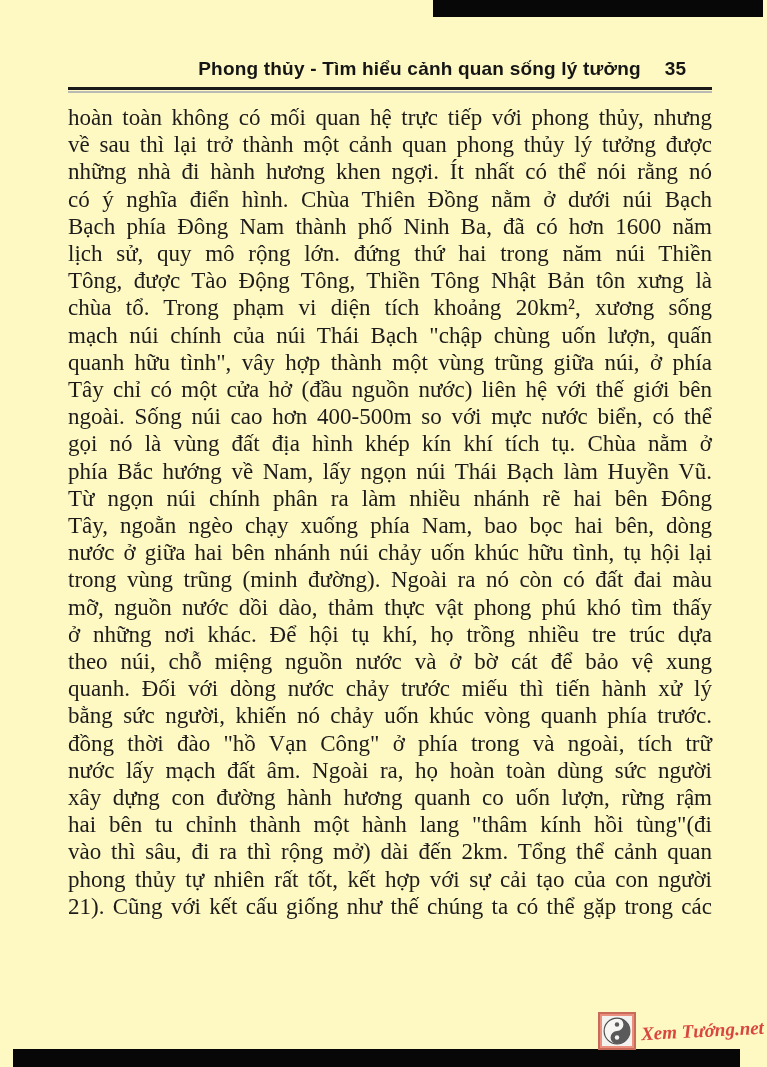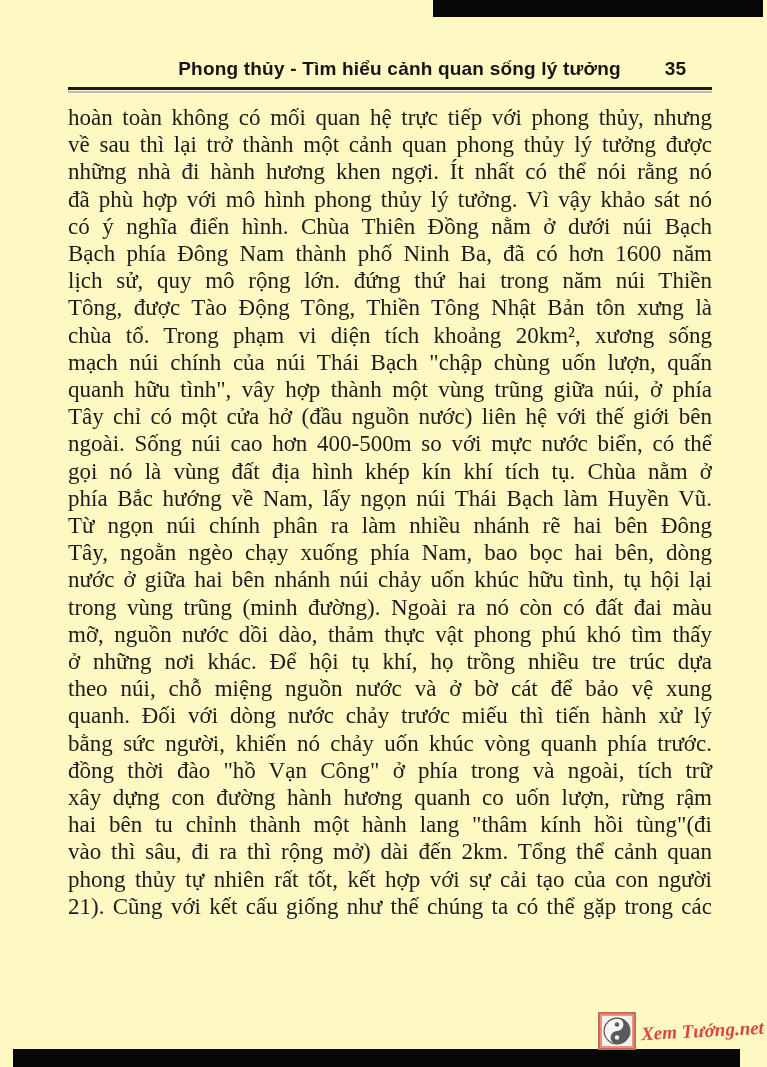--- a/index.html
+++ b/index.html
@@ -19,21 +19,21 @@
   
   .header-row {
     position: absolute;
     left: 68px; top: 58px; width: 644px;
     display: flex; justify-content: flex-end; align-items: baseline;
     font-family: "Liberation Sans", sans-serif;
     font-weight: bold; font-size: 19px; color: #151515;
     white-space: nowrap;
   }
   .header-title { letter-spacing: 0.2px; }
-  .page-number { margin-left: 44px; margin-right: 26px; }
+  .page-number { margin-left: 24px; margin-right: 26px; }
   .header-rule { position: absolute; left: 68px; top: 87px; width: 644px; }
   .header-rule .thick { height: 3px; background: #1a1a1a; }
   .header-rule .thin { height: 2px; background: #b9b9b6; margin-top: 1px; }
 
   
   .body-text {
     position: absolute;
     left: 68px; top: 104px; width: 644px;
     font-size: 23px; line-height: 27.2px;
     color: #1d1c1b;
@@ -77,21 +77,20 @@
   </div>
   <div class="header-rule">
     <div class="thick"></div>
     <div class="thin"></div>
   </div>
 
   <div class="body-text">
     <div class="line">hoàn toàn không có mối quan hệ trực tiếp với phong thủy, nhưng</div>
     <div class="line">về sau thì lại trở thành một cảnh quan phong thủy lý tưởng được</div>
     <div class="line">những nhà đi hành hương khen ngợi. Ít nhất có thể nói rằng nó</div>
-    <div class="line">đã phù hợp với mô hình phong thủy lý tưởng. Vì vậy khảo sát nó</div>
     <div class="line">có ý nghĩa điển hình. Chùa Thiên Đồng nằm ở dưới núi Bạch</div>
     <div class="line">Bạch phía Đông Nam thành phố Ninh Ba, đã có hơn 1600 năm</div>
     <div class="line">lịch sử, quy mô rộng lớn. đứng thứ hai trong năm núi Thiền</div>
     <div class="line">Tông, được Tào Động Tông, Thiền Tông Nhật Bản tôn xưng là</div>
     <div class="line">chùa tổ. Trong phạm vi diện tích khoảng 20km², xương sống</div>
     <div class="line">mạch núi chính của núi Thái Bạch "chập chùng uốn lượn, quấn</div>
     <div class="line">quanh hữu tình", vây hợp thành một vùng trũng giữa núi, ở phía</div>
     <div class="line">Tây chỉ có một cửa hở (đầu nguồn nước) liên hệ với thế giới bên</div>
     <div class="line">ngoài. Sống núi cao hơn 400-500m so với mực nước biển, có thể</div>
     <div class="line">gọi nó là vùng đất địa hình khép kín khí tích tụ. Chùa nằm ở</div>
@@ -99,20 +98,21 @@
     <div class="line">Từ ngọn núi chính phân ra làm nhiều nhánh rẽ hai bên Đông</div>
     <div class="line">Tây, ngoằn ngèo chạy xuống phía Nam, bao bọc hai bên, dòng</div>
     <div class="line">nước ở giữa hai bên nhánh núi chảy uốn khúc hữu tình, tụ hội lại</div>
     <div class="line">trong vùng trũng (minh đường). Ngoài ra nó còn có đất đai màu</div>
     <div class="line">mỡ, nguồn nước dồi dào, thảm thực vật phong phú khó tìm thấy</div>
     <div class="line">ở những nơi khác. Để hội tụ khí, họ trồng nhiều tre trúc dựa</div>
     <div class="line">theo núi, chỗ miệng nguồn nước và ở bờ cát để bảo vệ xung</div>
     <div class="line">quanh. Đối với dòng nước chảy trước miếu thì tiến hành xử lý</div>
     <div class="line">bằng sức người, khiến nó chảy uốn khúc vòng quanh phía trước.</div>
     <div class="line">đồng thời đào "hồ Vạn Công" ở phía trong và ngoài, tích trữ</div>
+    <div class="line">nước lấy mạch đất âm. Ngoài ra, họ hoàn toàn dùng sức người</div>
     <div class="line">xây dựng con đường hành hương quanh co uốn lượn, rừng rậm</div>
     <div class="line">hai bên tu chỉnh thành một hành lang "thâm kính hồi tùng"(đi</div>
     <div class="line">vào thì sâu, đi ra thì rộng mở) dài đến 2km. Tổng thể cảnh quan</div>
     <div class="line">phong thủy tự nhiên rất tốt, kết hợp với sự cải tạo của con người</div>
     <div class="line">21). Cũng với kết cấu giống như thế chúng ta có thể gặp trong các</div>
   </div>
 
   <div class="watermark">
     <span class="wm-icon-frame">
       <span class="wm-icon-inner">

